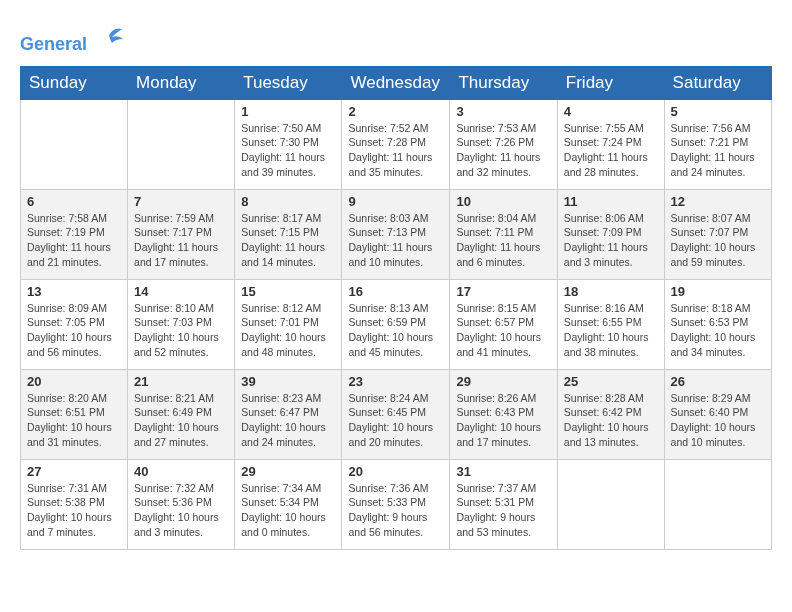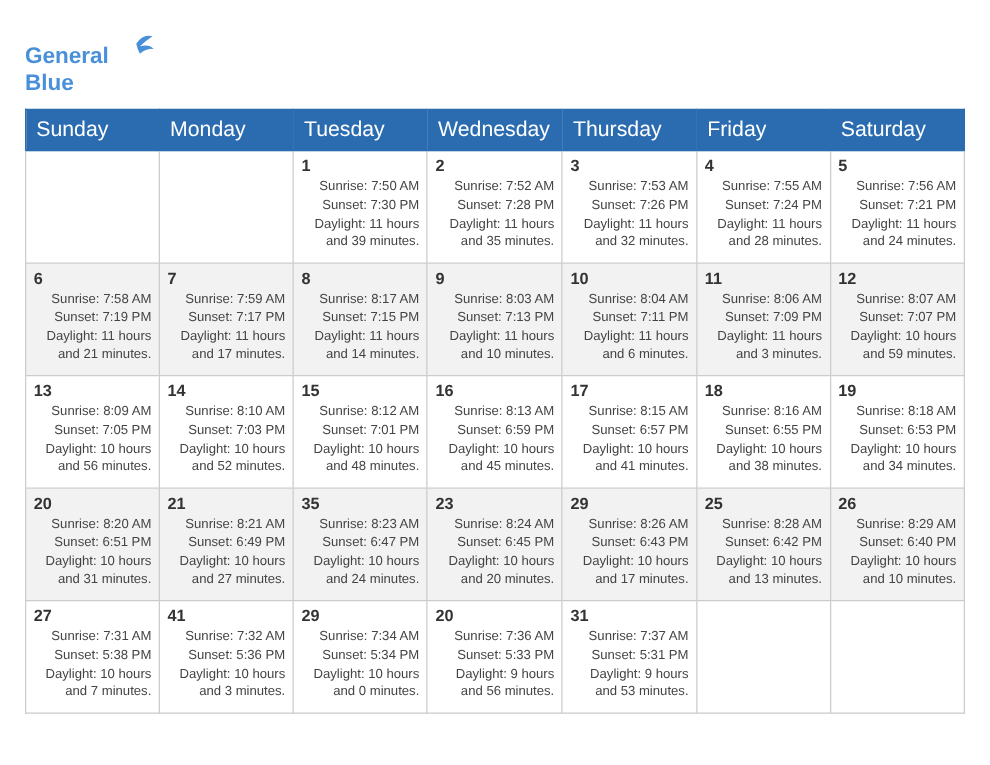--- a/index.html
+++ b/index.html
@@ -72,21 +72,20 @@
       font-size: 13px;
       font-weight: bold;
       color: #333;
       display: block;
       margin-bottom: 2px;
     }
     .day-info {
       color: #444;
       font-size: 10.5px;
       line-height: 1.4;
-      text-align: right;
     }
     .empty-cell {
       background: #f9f9f9;
     }
     .row-shaded td {
       background: #f2f2f2;
     }
     .row-white td {
       background: #ffffff;
     }
@@ -96,21 +95,20 @@
 
 <div class="header">
   <div class="logo">
     <div>
       <div class="logo-text">
         <span>General</span>
         <svg class="logo-icon" viewBox="0 0 30 20">
           <path d="M15 10 Q20 2 28 4 Q22 8 18 12 Q25 10 29 14 Q22 14 18 18 Q16 15 15 10Z" fill="#4a90d9"></path>
         </svg>
       </div>
-      <div class="logo-text"><span style="color:#4a90d9">Blue</span></div>
     </div>
   </div>
   <div class="title-section">
     <div class="month-title"></div>
     <div class="location"></div>
   </div>
 </div>
 
 <table class="calendar">
   <thead>
@@ -254,21 +252,21 @@
 Sunset: 6:51 PM
 Daylight: 10 hours and 31 minutes.</div>
         </td>
         <td>
           <span class="day-number">21</span>
           <div class="day-info">Sunrise: 8:21 AM
 Sunset: 6:49 PM
 Daylight: 10 hours and 27 minutes.</div>
         </td>
         <td>
-          <span class="day-number">35</span>
+          <span class="day-number">39</span>
           <div class="day-info">Sunrise: 8:23 AM
 Sunset: 6:47 PM
 Daylight: 10 hours and 24 minutes.</div>
         </td>
         <td>
           <span class="day-number">23</span>
           <div class="day-info">Sunrise: 8:24 AM
 Sunset: 6:45 PM
 Daylight: 10 hours and 20 minutes.</div>
         </td>
@@ -292,21 +290,21 @@
         </td>
       </tr>
       <tr class="row-white">
         <td>
           <span class="day-number">27</span>
           <div class="day-info">Sunrise: 7:31 AM
 Sunset: 5:38 PM
 Daylight: 10 hours and 7 minutes.</div>
         </td>
         <td>
-          <span class="day-number">41</span>
+          <span class="day-number">40</span>
           <div class="day-info">Sunrise: 7:32 AM
 Sunset: 5:36 PM
 Daylight: 10 hours and 3 minutes.</div>
         </td>
         <td>
           <span class="day-number">29</span>
           <div class="day-info">Sunrise: 7:34 AM
 Sunset: 5:34 PM
 Daylight: 10 hours and 0 minutes.</div>
         </td>

